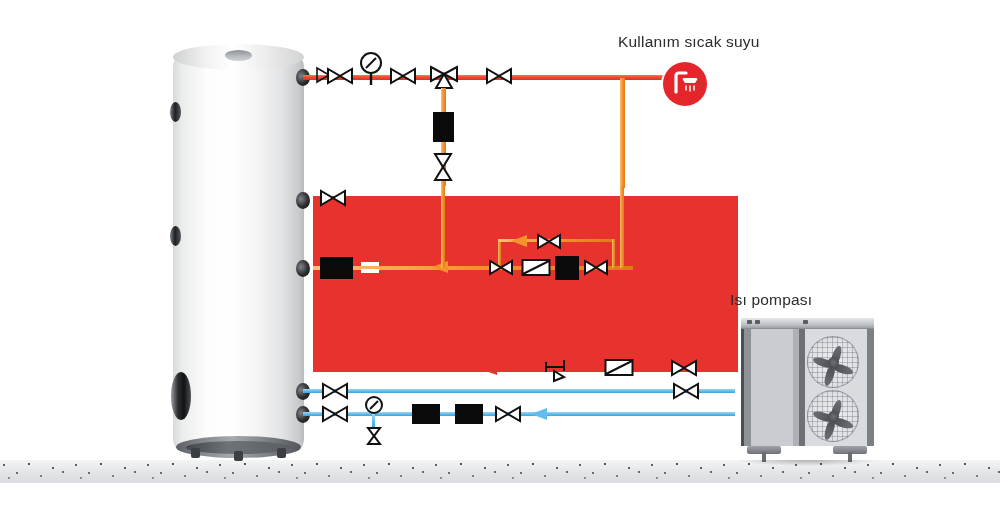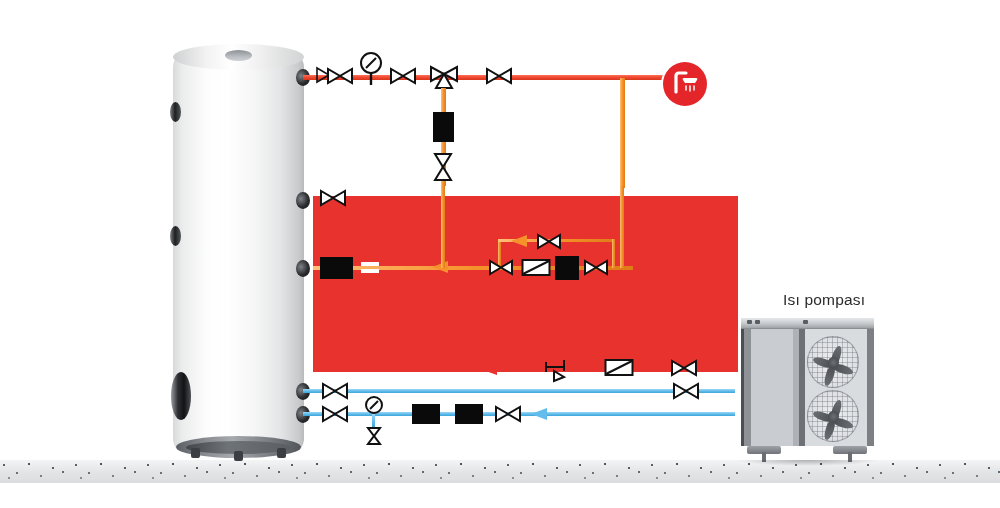--- a/index.html
+++ b/index.html
@@ -354,15 +354,16 @@
       <path d="M13 30 L13 14 Q13 11 16 11 L23 11" fill="none" stroke="#fff" stroke-width="3.2" stroke-linecap="round"></path>
       <path d="M21 16 L33 16 Q35 16 34 18 L32 21 L22 21 L20 18 Q19 16 21 16 Z" fill="#fff"></path>
       <g stroke="#fff" stroke-width="1.5" stroke-linecap="round">
         <line x1="23" y1="24" x2="23" y2="28"></line>
         <line x1="27" y1="24" x2="27" y2="29"></line>
         <line x1="31" y1="24" x2="31" y2="28"></line>
       </g>
     </svg>
   </div>
 
-  <div class="label" style="left:783px;top:291px">Isı pompası</div>
+  <div class="label" style="left:618px;top:33px">Kullanım sıcak suyu</div>
+  <div class="label" style="left:730px;top:291px">Isı pompası</div>
 
 </div>
 
 </body></html>

